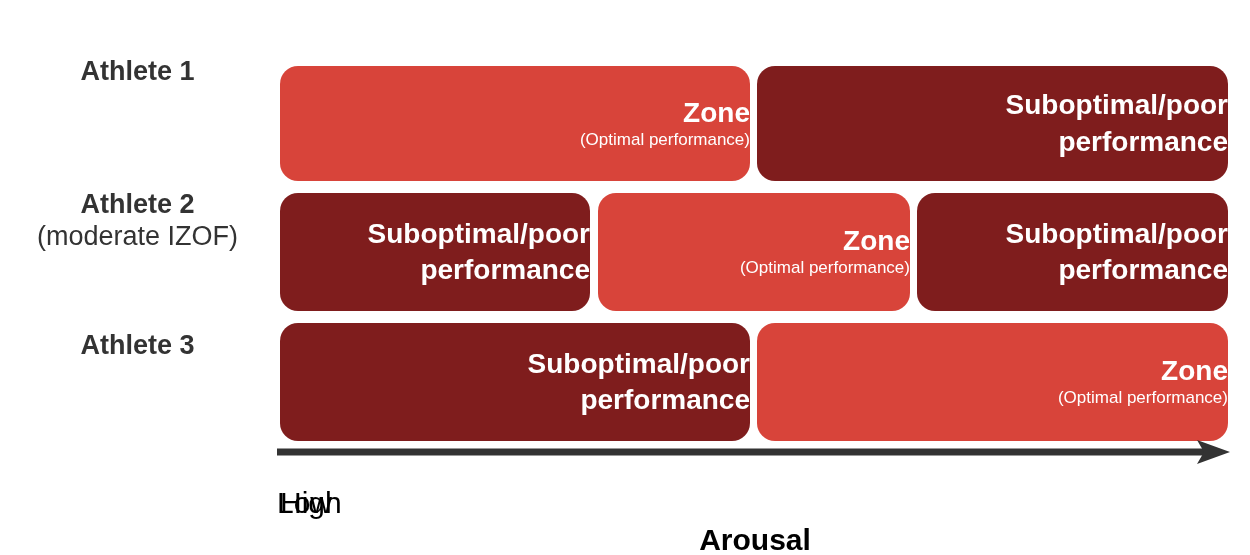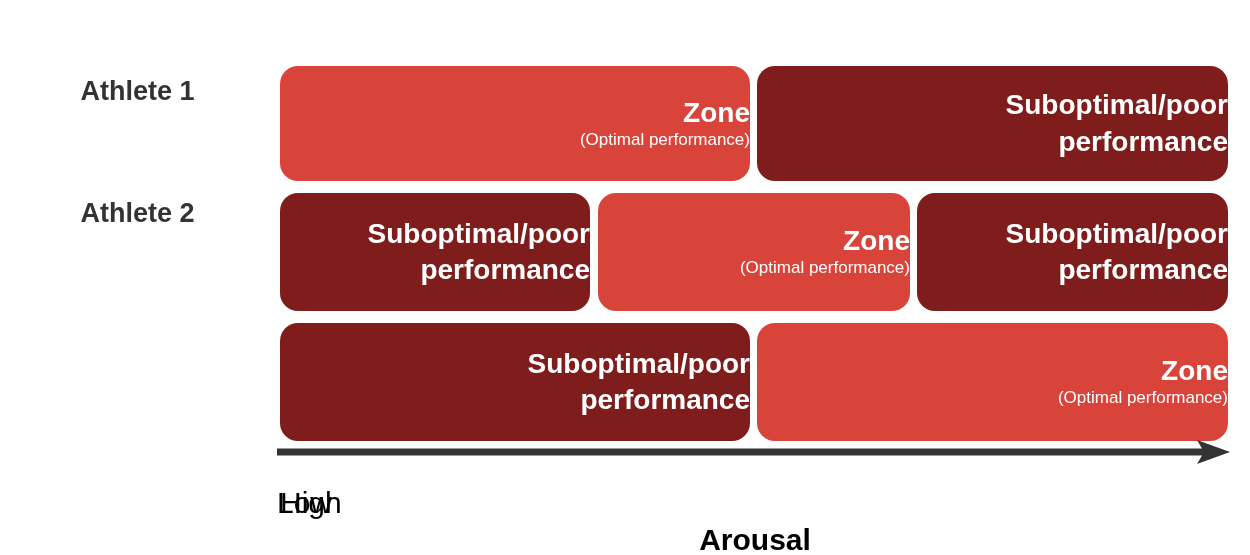--- a/index.html
+++ b/index.html
@@ -25,22 +25,22 @@
     flex-direction: column;
     align-items: center;
     justify-content: center;
     text-align: center;
     color: #333333;
     line-height: 1.18;
   }
   .row-label .name   { font-weight: bold; font-size: 27px; }
   .row-label .izof   { font-weight: normal; font-size: 27px; }
 
-  .rl-1 { top: 34px;  height: 115px; }
-  .rl-2 { top: 155px; height: 118px; }
+  .rl-1 { top: 14px;  height: 115px; }
+  .rl-2 { top: 162px; height: 118px; }
   .rl-3 { top: 287px; height: 118px; }
 
   
   .block {
     position: absolute;
     border-radius: 18px;
     display: flex;
     flex-direction: column;
     align-items: flex-end;
     justify-content: center;
@@ -90,22 +90,24 @@
 </head>
 <body>
 
 <div class="canvas">
 
   <div class="row-label rl-1">
     <span class="name">Athlete 1</span>
   </div>
   <div class="row-label rl-2">
     <span class="name">Athlete 2</span>
+    <span class="izof">(moderate IZOF)</span>
   </div>
   <div class="row-label rl-3">
+    <span class="name">Athlete 3</span>
   </div>
 
   <div class="block zone b1a">
     <span class="zone-title">Zone</span>
     <span class="zone-sub">(Optimal performance)</span>
   </div>
   <div class="block sub b1b">
     <span class="sub-line">Suboptimal/poor</span>
     <span class="sub-line">performance</span>
   </div>

